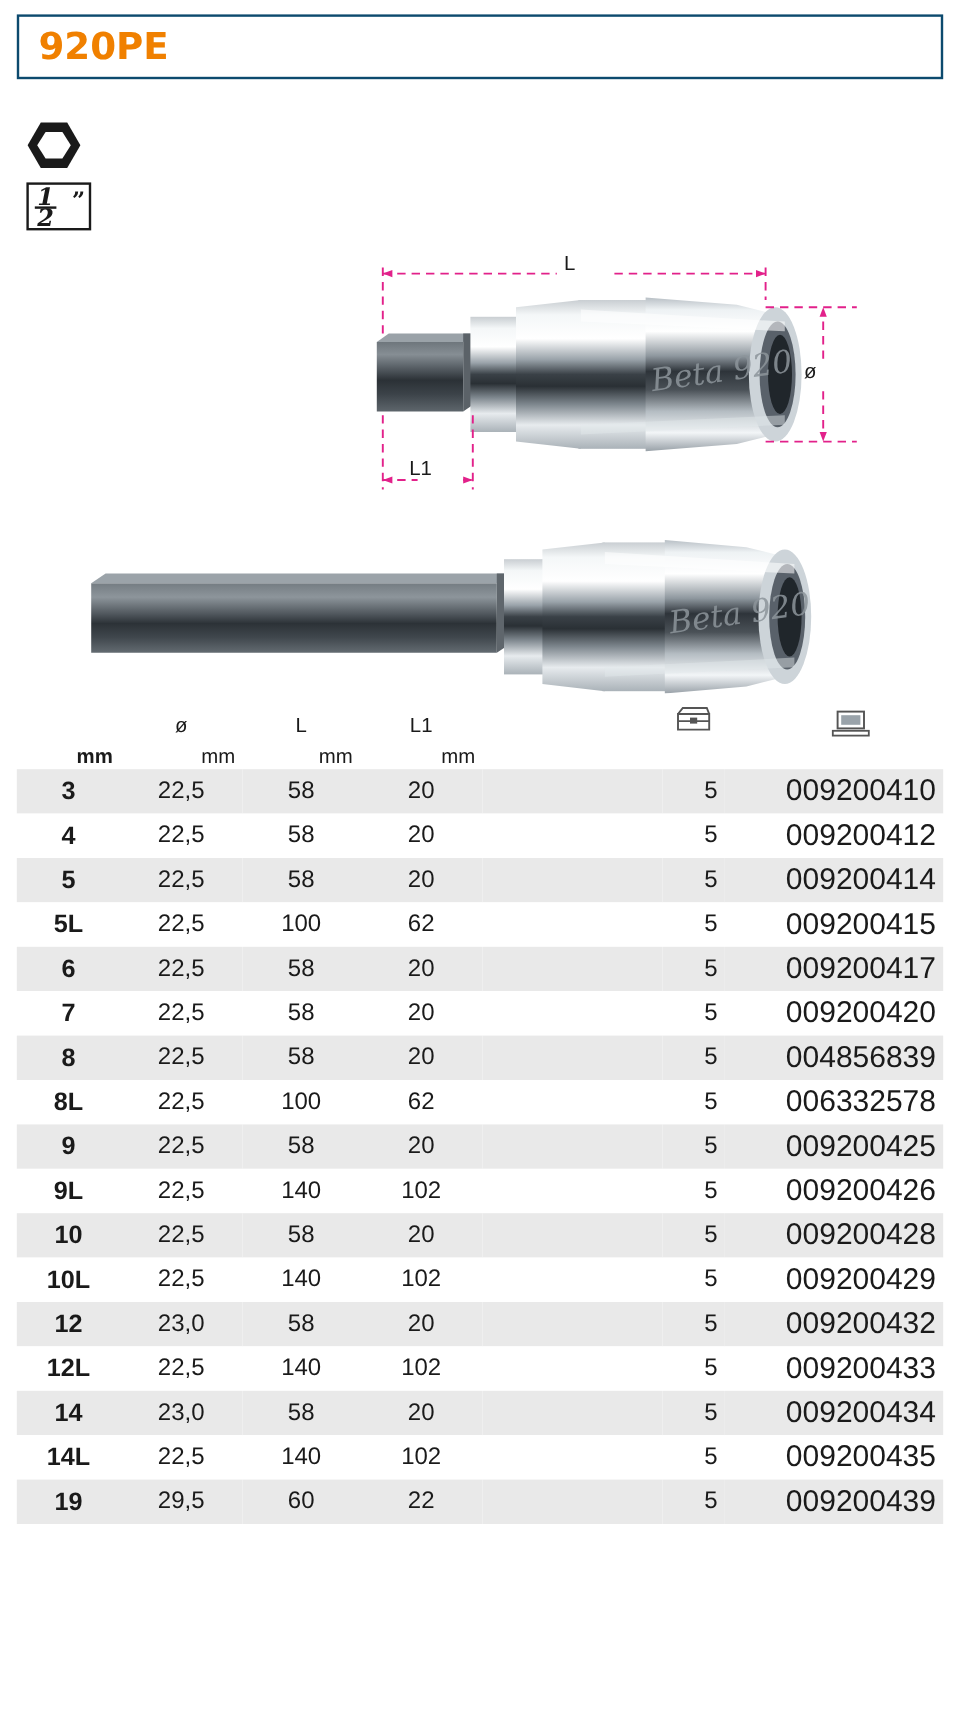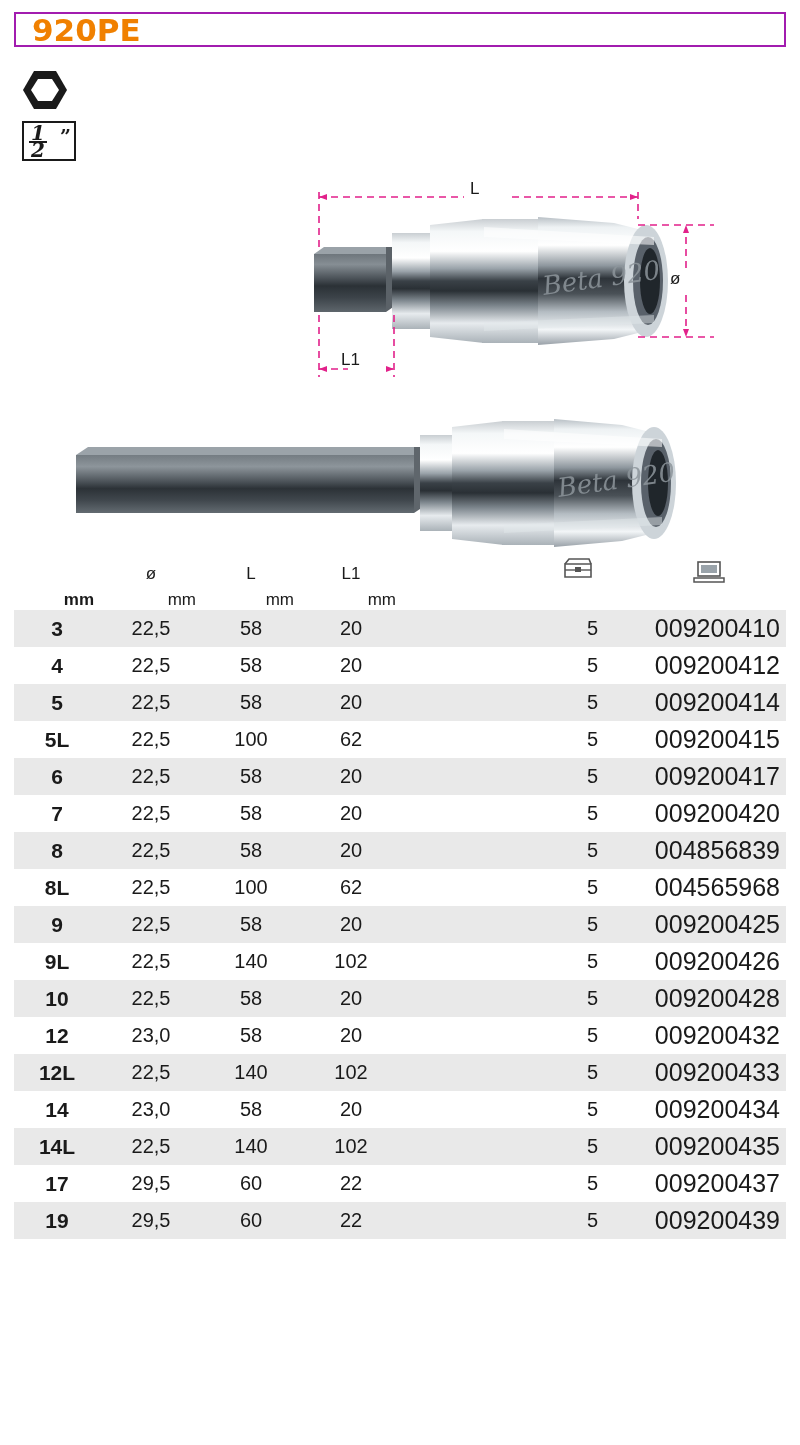--- a/index.html
+++ b/index.html
@@ -11,23 +11,23 @@
     width: 800px;
     height: 1445px;
     font-family: "Liberation Sans", sans-serif;
     color: #1a1a1a;
     position: relative;
     overflow: hidden;
   }
 
   
   .page-header {
-    margin: 12px 14px 0 14px;
-    border: 2px solid #a21caf;
-    height: 35px;
+    margin: 12px 14px 12px 14px;
+    border: 2px solid #0c4a6e;
+    height: 54px;
     display: flex;
     align-items: center;
     box-sizing: border-box;
   }
   .page-header .code {
     font-size: 31px;
     font-weight: bold;
     color: #f08000;
     letter-spacing: 0px;
     padding-left: 16px;
@@ -351,21 +351,21 @@
         <td class="c-qty">5</td>
         <td class="c-code">004856839</td>
       </tr>
       <tr>
         <td class="c-size">8L</td>
         <td class="c-dia">22,5</td>
         <td class="c-l">100</td>
         <td class="c-l1">62</td>
         <td class="c-gap"></td>
         <td class="c-qty">5</td>
-        <td class="c-code">004565968</td>
+        <td class="c-code">006332578</td>
       </tr>
       <tr>
         <td class="c-size">9</td>
         <td class="c-dia">22,5</td>
         <td class="c-l">58</td>
         <td class="c-l1">20</td>
         <td class="c-gap"></td>
         <td class="c-qty">5</td>
         <td class="c-code">009200425</td>
       </tr>
@@ -381,20 +381,29 @@
       <tr>
         <td class="c-size">10</td>
         <td class="c-dia">22,5</td>
         <td class="c-l">58</td>
         <td class="c-l1">20</td>
         <td class="c-gap"></td>
         <td class="c-qty">5</td>
         <td class="c-code">009200428</td>
       </tr>
       <tr>
+        <td class="c-size">10L</td>
+        <td class="c-dia">22,5</td>
+        <td class="c-l">140</td>
+        <td class="c-l1">102</td>
+        <td class="c-gap"></td>
+        <td class="c-qty">5</td>
+        <td class="c-code">009200429</td>
+      </tr>
+      <tr>
         <td class="c-size">12</td>
         <td class="c-dia">23,0</td>
         <td class="c-l">58</td>
         <td class="c-l1">20</td>
         <td class="c-gap"></td>
         <td class="c-qty">5</td>
         <td class="c-code">009200432</td>
       </tr>
       <tr>
         <td class="c-size">12L</td>
@@ -415,29 +424,20 @@
         <td class="c-code">009200434</td>
       </tr>
       <tr>
         <td class="c-size">14L</td>
         <td class="c-dia">22,5</td>
         <td class="c-l">140</td>
         <td class="c-l1">102</td>
         <td class="c-gap"></td>
         <td class="c-qty">5</td>
         <td class="c-code">009200435</td>
-      </tr>
-      <tr>
-        <td class="c-size">17</td>
-        <td class="c-dia">29,5</td>
-        <td class="c-l">60</td>
-        <td class="c-l1">22</td>
-        <td class="c-gap"></td>
-        <td class="c-qty">5</td>
-        <td class="c-code">009200437</td>
       </tr>
       <tr>
         <td class="c-size">19</td>
         <td class="c-dia">29,5</td>
         <td class="c-l">60</td>
         <td class="c-l1">22</td>
         <td class="c-gap"></td>
         <td class="c-qty">5</td>
         <td class="c-code">009200439</td>
       </tr>

